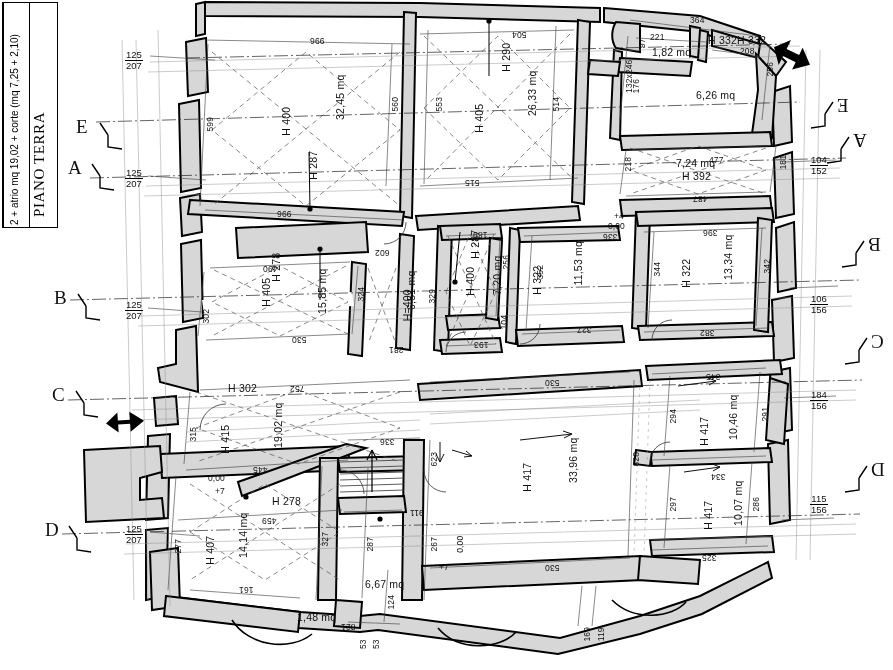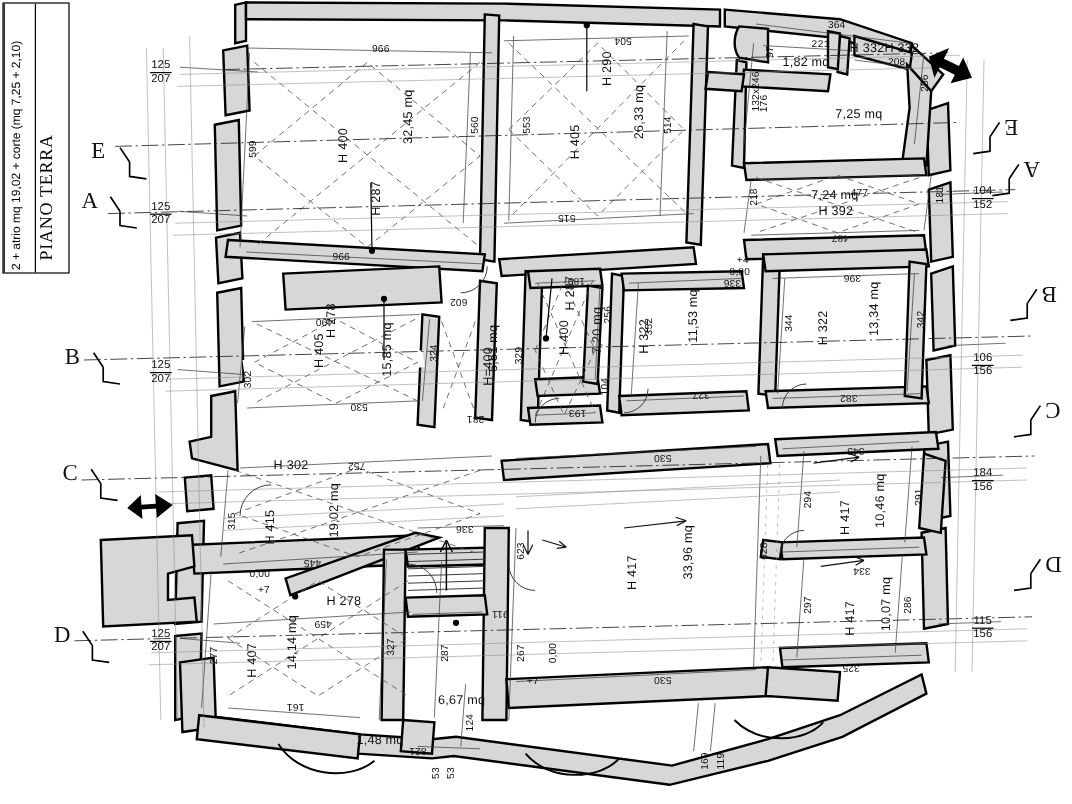--- a/index.html
+++ b/index.html
@@ -382,40 +382,40 @@
       <div class="t area" style="left: 221px; top: 530px; transform: rotate(-90deg);">14,14 mq</div>
       <div class="t hgt" style="left: 196px; top: 545px; transform: rotate(-90deg);">H 407</div>
       <div class="t area" style="left: 551px; top: 455px; transform: rotate(-90deg);">33,96 mq</div>
       <div class="t hgt" style="left: 513px; top: 472px; transform: rotate(-90deg);">H 417</div>
       <div class="t area" style="left: 711px; top: 412px; transform: rotate(-90deg);">10,46 mq</div>
       <div class="t hgt" style="left: 690px; top: 426px; transform: rotate(-90deg);">H 417</div>
       <div class="t area" style="left: 716px; top: 498px; transform: rotate(-90deg);">10,07 mq</div>
       <div class="t hgt" style="left: 694px; top: 510px; transform: rotate(-90deg);">H 417</div>
       <div class="t area" style="left: 652px; top: 47px;">1,82 mq</div>
       <div class="t hgt" style="left: 708px; top: 35px;">H 332</div>
-      <div class="t area" style="left: 696px; top: 90px;">7,25 mq</div>
+      <div class="t area" style="left: 696px; top: 90px;">6,26 mq</div>
       <div class="t hgt" style="left: 737px; top: 35px;">H 332</div>
       <div class="t area" style="left: 365px; top: 579px;">6,67 mq</div>
       <div class="t area" style="left: 297px; top: 612px;">1,48 mq</div>
       <div class="t hgt" style="left: 299px; top: 160px; transform: rotate(-90deg);">H 287</div>
       <div class="t hgt" style="left: 492px; top: 52px; transform: rotate(-90deg);">H 290</div>
       <div class="t hgt" style="left: 262px; top: 262px; transform: rotate(-90deg);">H 278</div>
       <div class="t hgt" style="left: 461px; top: 239px; transform: rotate(-90deg);">H 287</div>
       <div class="t hgt" style="left: 228px; top: 383px;">H 302</div>
       <div class="t hgt" style="left: 272px; top: 496px;">H 278</div>
       <div class="t dim" style="left: 310px; top: 36px; transform: rotate(180deg);">996</div>
       <div class="t dim" style="left: 203px; top: 120px; transform: rotate(-90deg);">599</div>
       <div class="t dim" style="left: 388px; top: 100px; transform: rotate(-90deg);">560</div>
       <div class="t dim" style="left: 277px; top: 209px; transform: rotate(180deg);">996</div>
       <div class="t dim" style="left: 512px; top: 30px; transform: rotate(180deg);">504</div>
       <div class="t dim" style="left: 432px; top: 100px; transform: rotate(-90deg);">553</div>
       <div class="t dim" style="left: 549px; top: 100px; transform: rotate(-90deg);">514</div>
       <div class="t dim" style="left: 465px; top: 178px; transform: rotate(180deg);">515</div>
       <div class="t dim" style="left: 690px; top: 16px;">364</div>
-      <div class="t dim" style="left: 676px; top: 33px; font-family: Liberation Mono, monospace;">221</div>
+      <div class="t dim" style="left: 650px; top: 33px;">221</div>
       <div class="t dim" style="left: 740px; top: 47px;">208</div>
       <div class="t dim" style="left: 637px; top: 39px; transform: rotate(-90deg);">97</div>
       <div class="t dim" style="left: 613px; top: 72px; transform: rotate(-90deg);">132x246</div>
       <div class="t dim" style="left: 629px; top: 82px; transform: rotate(-90deg);">176</div>
       <div class="t dim" style="left: 763px; top: 65px; transform: rotate(-90deg);">256</div>
       <div class="t dim" style="left: 709px; top: 156px;">477</div>
       <div class="t dim" style="left: 693px; top: 194px; transform: rotate(180deg);">487</div>
       <div class="t dim" style="left: 621px; top: 160px; transform: rotate(-90deg);">218</div>
       <div class="t dim" style="left: 776px; top: 158px; transform: rotate(-90deg);">181</div>
       <div class="t dim" style="left: 703px; top: 228px; transform: rotate(180deg);">396</div>
@@ -491,21 +491,21 @@
         <span class="b">152</span>
       </div>
       <div class="t winlbl" style="left: 810px; top: 294px;">
         <span class="a">106</span>
         <span class="b">156</span>
       </div>
       <div class="t winlbl" style="left: 810px; top: 390px;">
         <span class="a">184</span>
         <span class="b">156</span>
       </div>
-      <div class="t winlbl" style="left: 810px; top: 513px; text-align: center;">
+      <div class="t winlbl" style="left: 810px; top: 494px; text-align: center;">
         <span class="a">115</span>
         <span class="b">156</span>
       </div>
       <div class="t" style="left: 76px; top: 117px;"><span class="secmark" style="display: inline-block;">E</span><svg width="34" height="34" style="position: absolute; left: 18px; top: 2px;">
           <path d="M6,4 L14,16 M14,16 L14,28 L28,30" stroke="#000" fill="none" stroke-width="1.4"></path>
         </svg></div>
       <div class="t" style="left: 68px; top: 158px;"><span class="secmark" style="display: inline-block;">A</span><svg width="34" height="34" style="position: absolute; left: 18px; top: 2px;">
           <path d="M6,4 L14,16 M14,16 L14,28 L28,30" stroke="#000" fill="none" stroke-width="1.4"></path>
         </svg></div>
       <div class="t" style="left: 54px; top: 288px;"><span class="secmark" style="display: inline-block;">B</span><svg width="34" height="34" style="position: absolute; left: 18px; top: 2px;">

